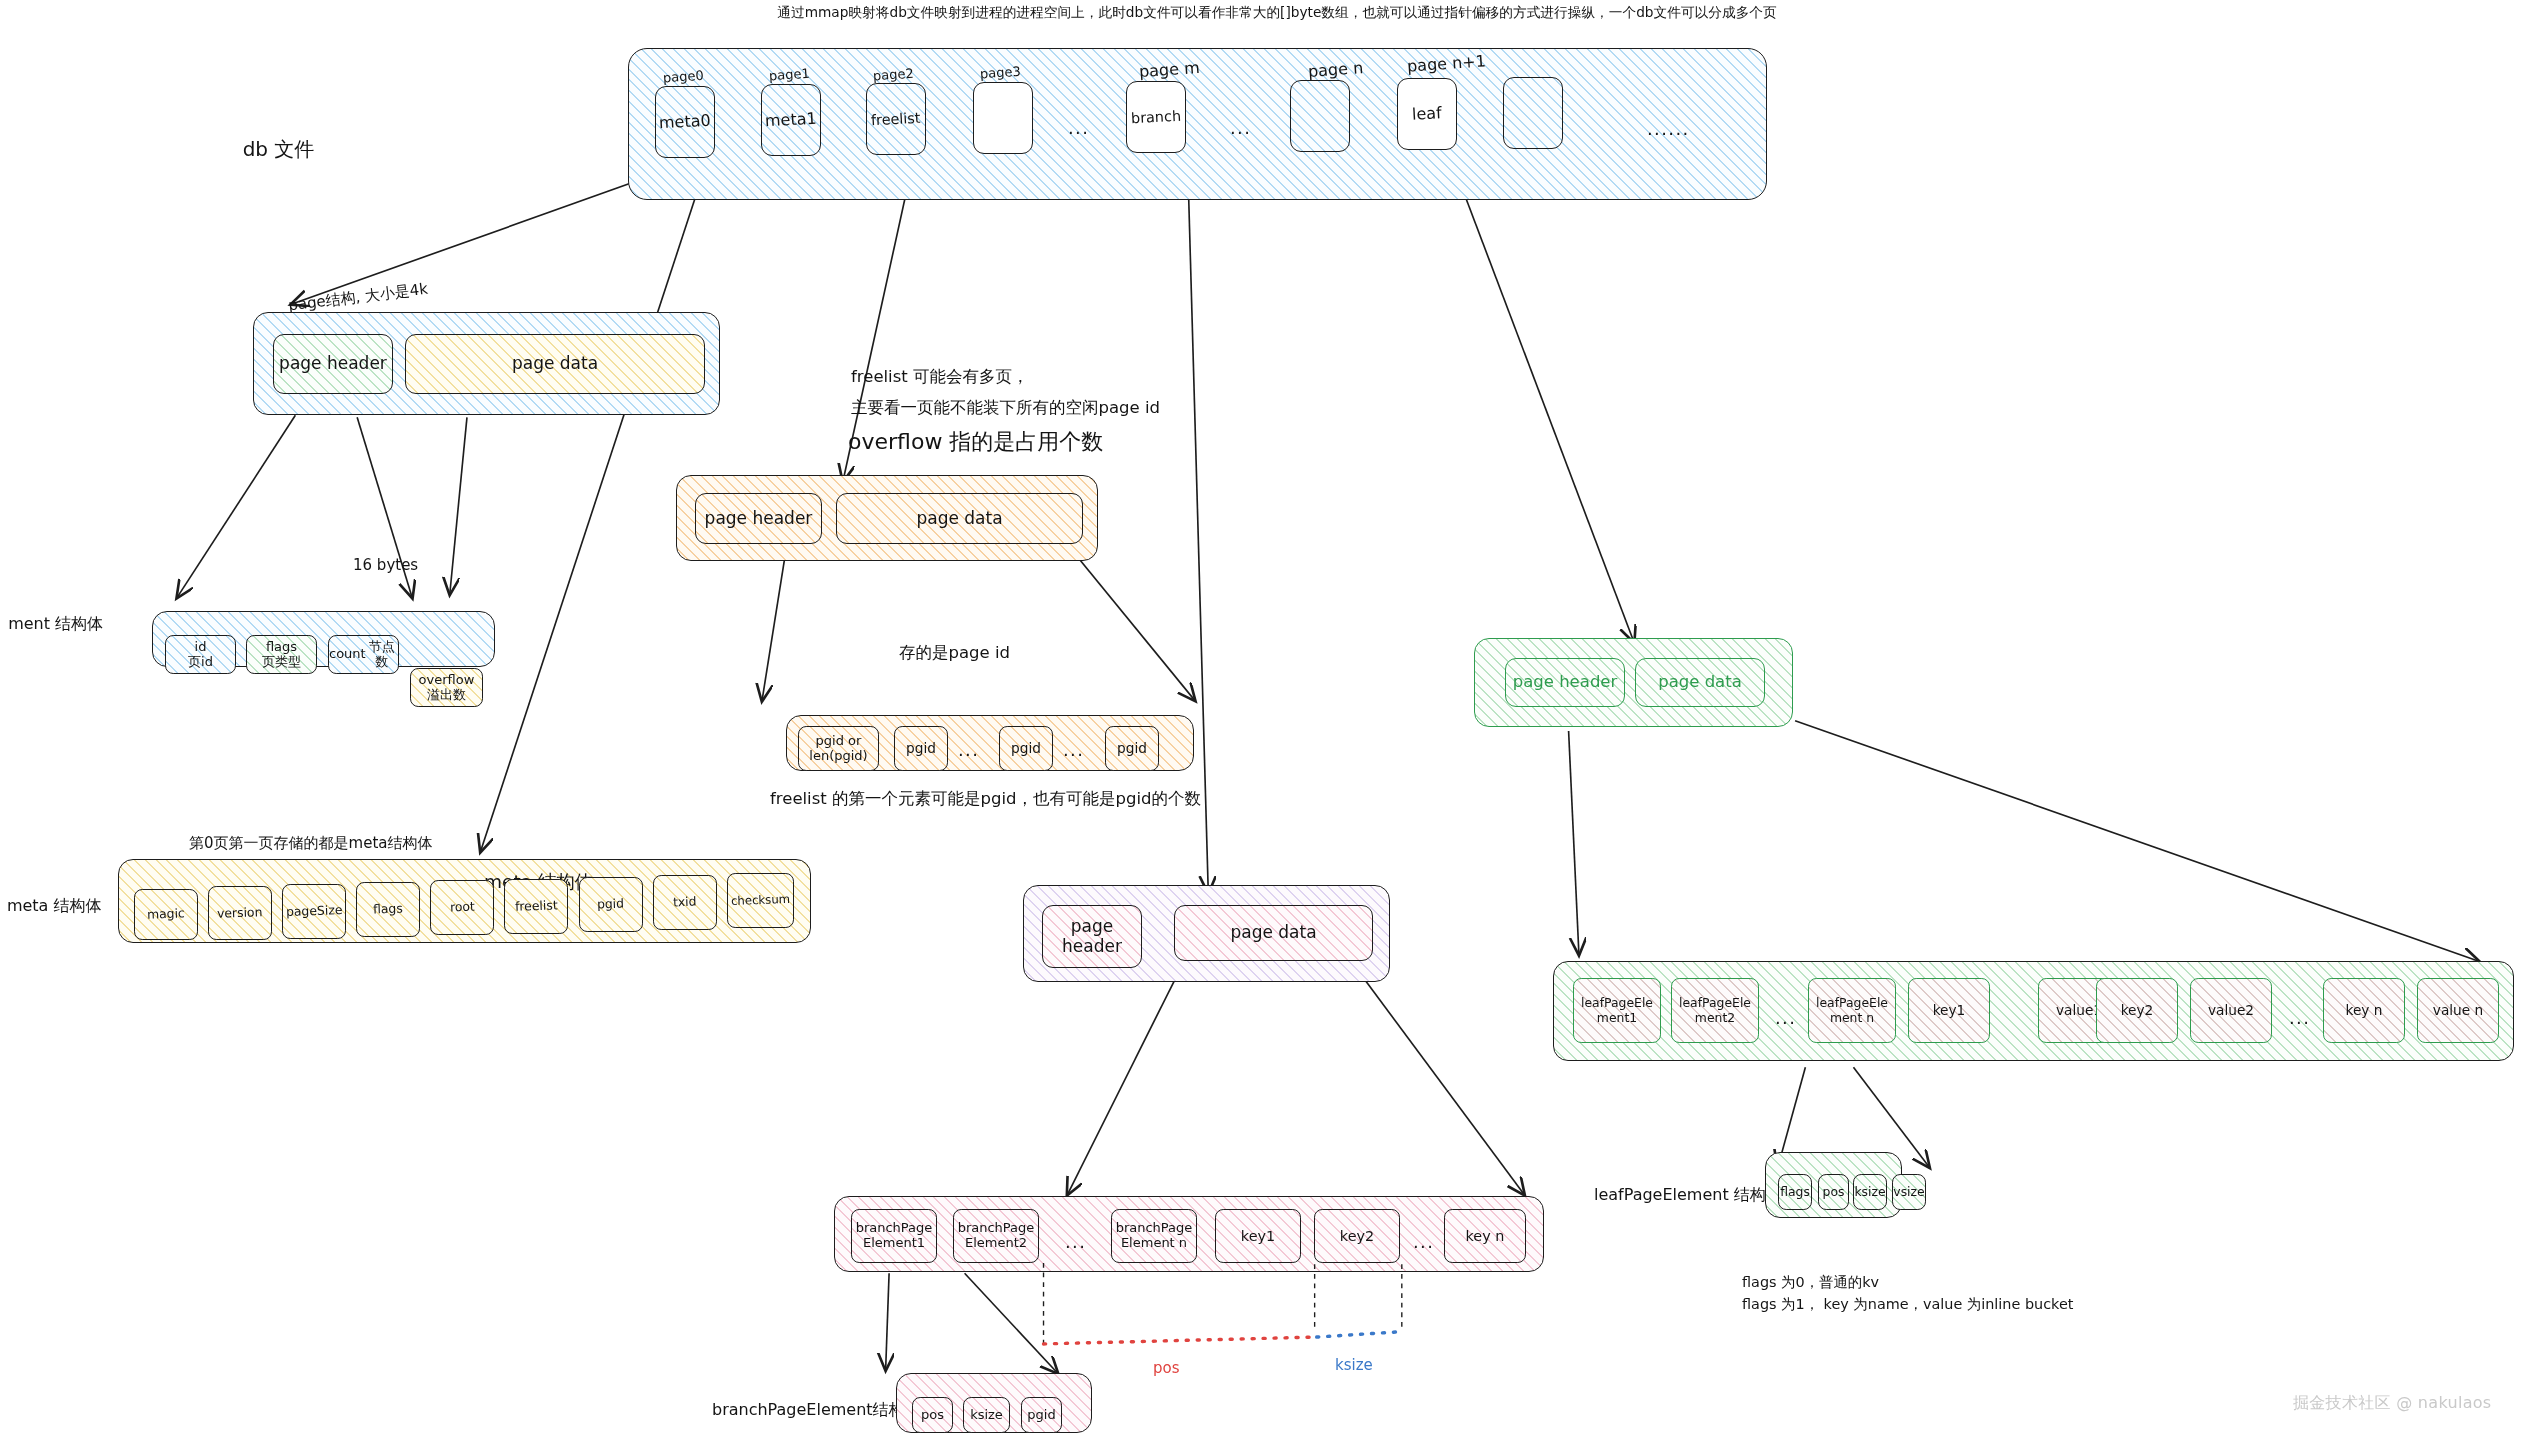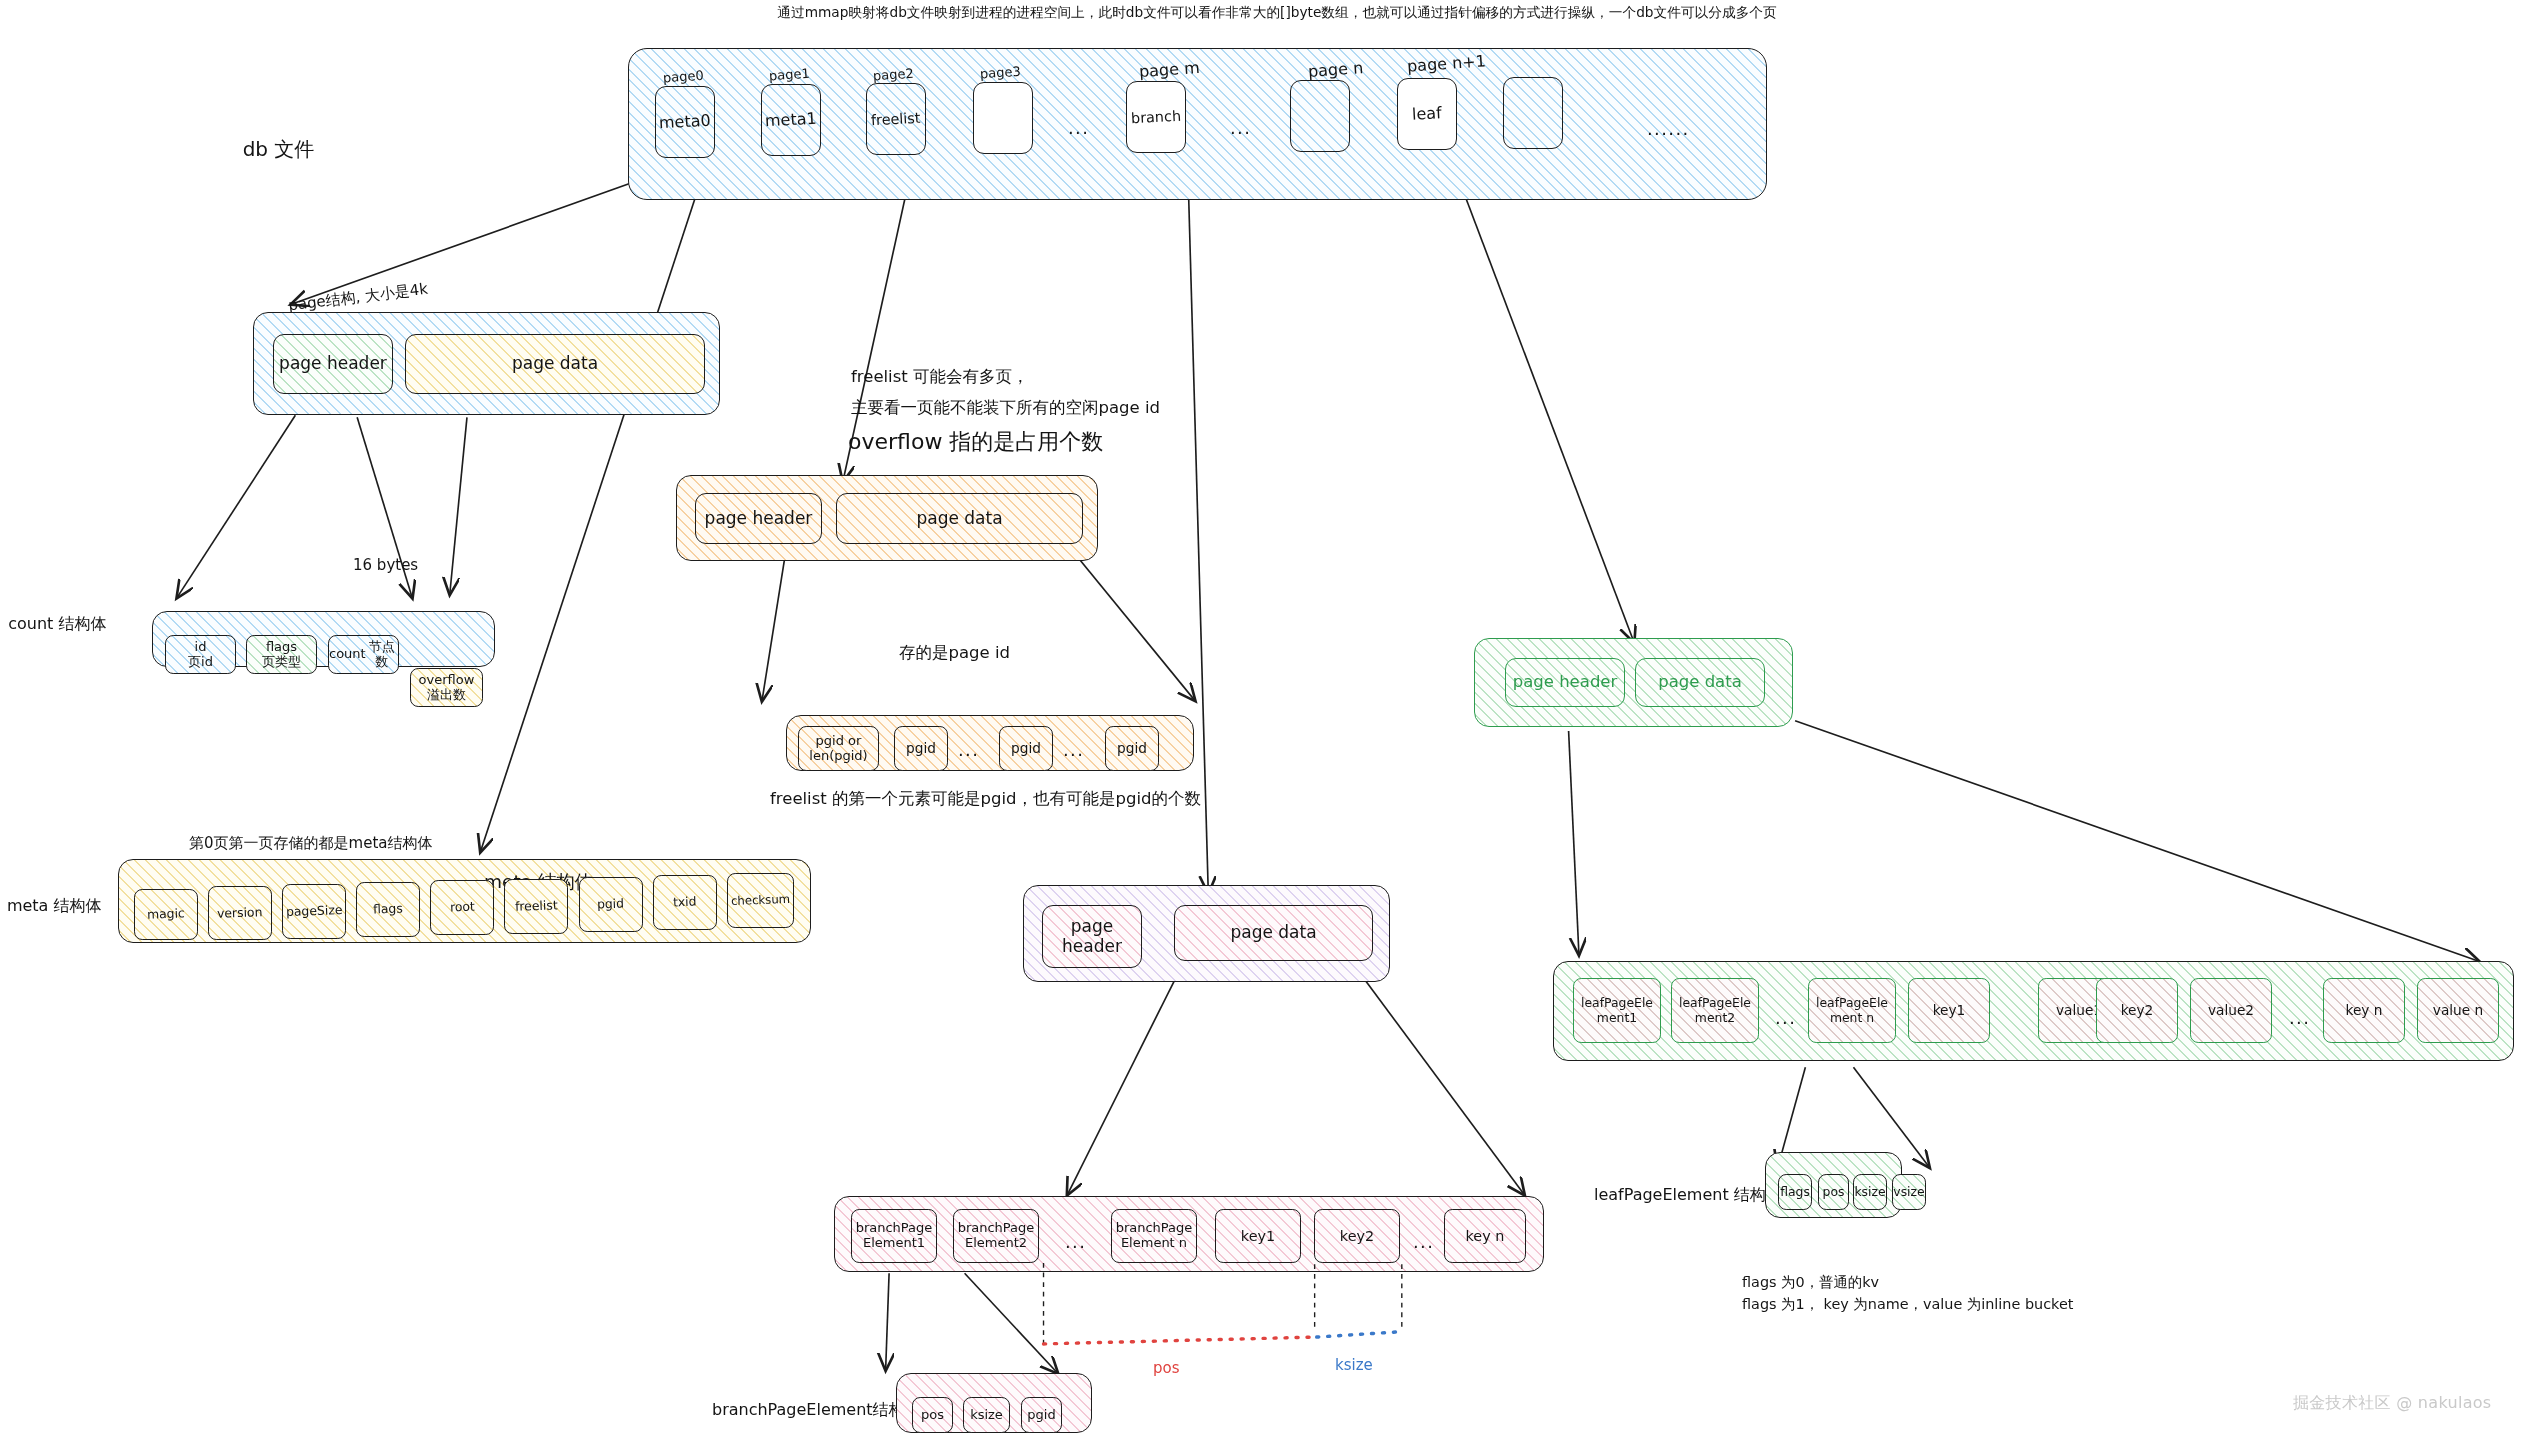--- a/index.html
+++ b/index.html
@@ -164,21 +164,21 @@
   <div class="lbl t" style="left:288px;top:288px;font-size:15px;transform:rotate(-7deg);">page结构, 大小是4k</div>
 
   <div class="node hatch-blue bd-dark rnd-lg" style="left:253px;top:312px;width:467px;height:103px;"></div>
   <div class="node hatch-green bd-dark rnd-md" style="left:273px;top:334px;width:120px;height:60px;">
     <span class="t fz-lg" style="font-size:17px;">page header</span>
   </div>
   <div class="node hatch-yellow bd-dark rnd-md" style="left:405px;top:334px;width:300px;height:60px;">
     <span class="t fz-lg" style="font-size:17px;">page data</span>
   </div>
 
-  <div class="lbl t" style="left:8.2px;top:614px;font-size:16px;">count 结构体</div>
+  <div class="lbl t" style="left:8.2px;top:614px;font-size:16px;">ment 结构体</div>
   <div class="lbl t" style="left:353px;top:556px;font-size:15px;">16 bytes</div>
 
   <div class="node hatch-blue bd-dark rnd-lg" style="left:152px;top:611px;width:343px;height:56px;"></div>
 
   <div class="node hatch-blue bd-dark rnd-sm" style="left:165px;top:635px;width:71px;height:39px;flex-direction:column;">
     <span class="t fz-sm">id</span>
     <span class="t fz-sm">页id</span>
   </div>
   <div class="node hatch-green bd-dark rnd-sm" style="left:246px;top:635px;width:71px;height:39px;flex-direction:column;">
     <span class="t fz-sm">flags</span>

